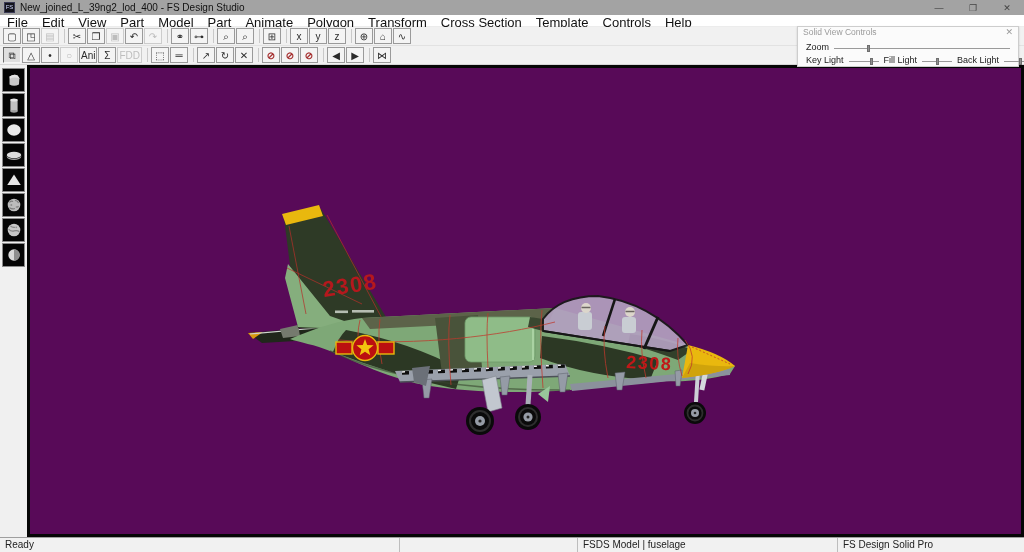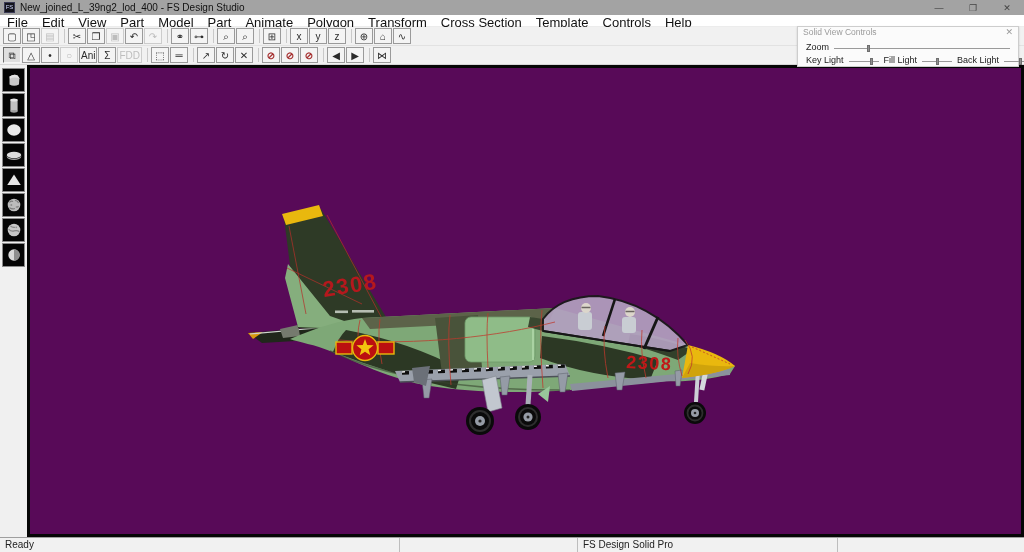--- a/index.html
+++ b/index.html
@@ -440,14 +440,15 @@
       <span class="track"></span>
       <span class="thumb" style="left:55%"></span>
     </span>
   </div>
 </div>
 
 <div class="statusbar">
 
 <div class="seg"><span>Ready</span></div>
     <div class="seg"><span></span></div>
+    <div class="seg"><span>FSDS Model | fuselage</span></div>
     <div class="seg"><span>FS Design Solid Pro</span></div>
   </div>
 
 </body></html>

